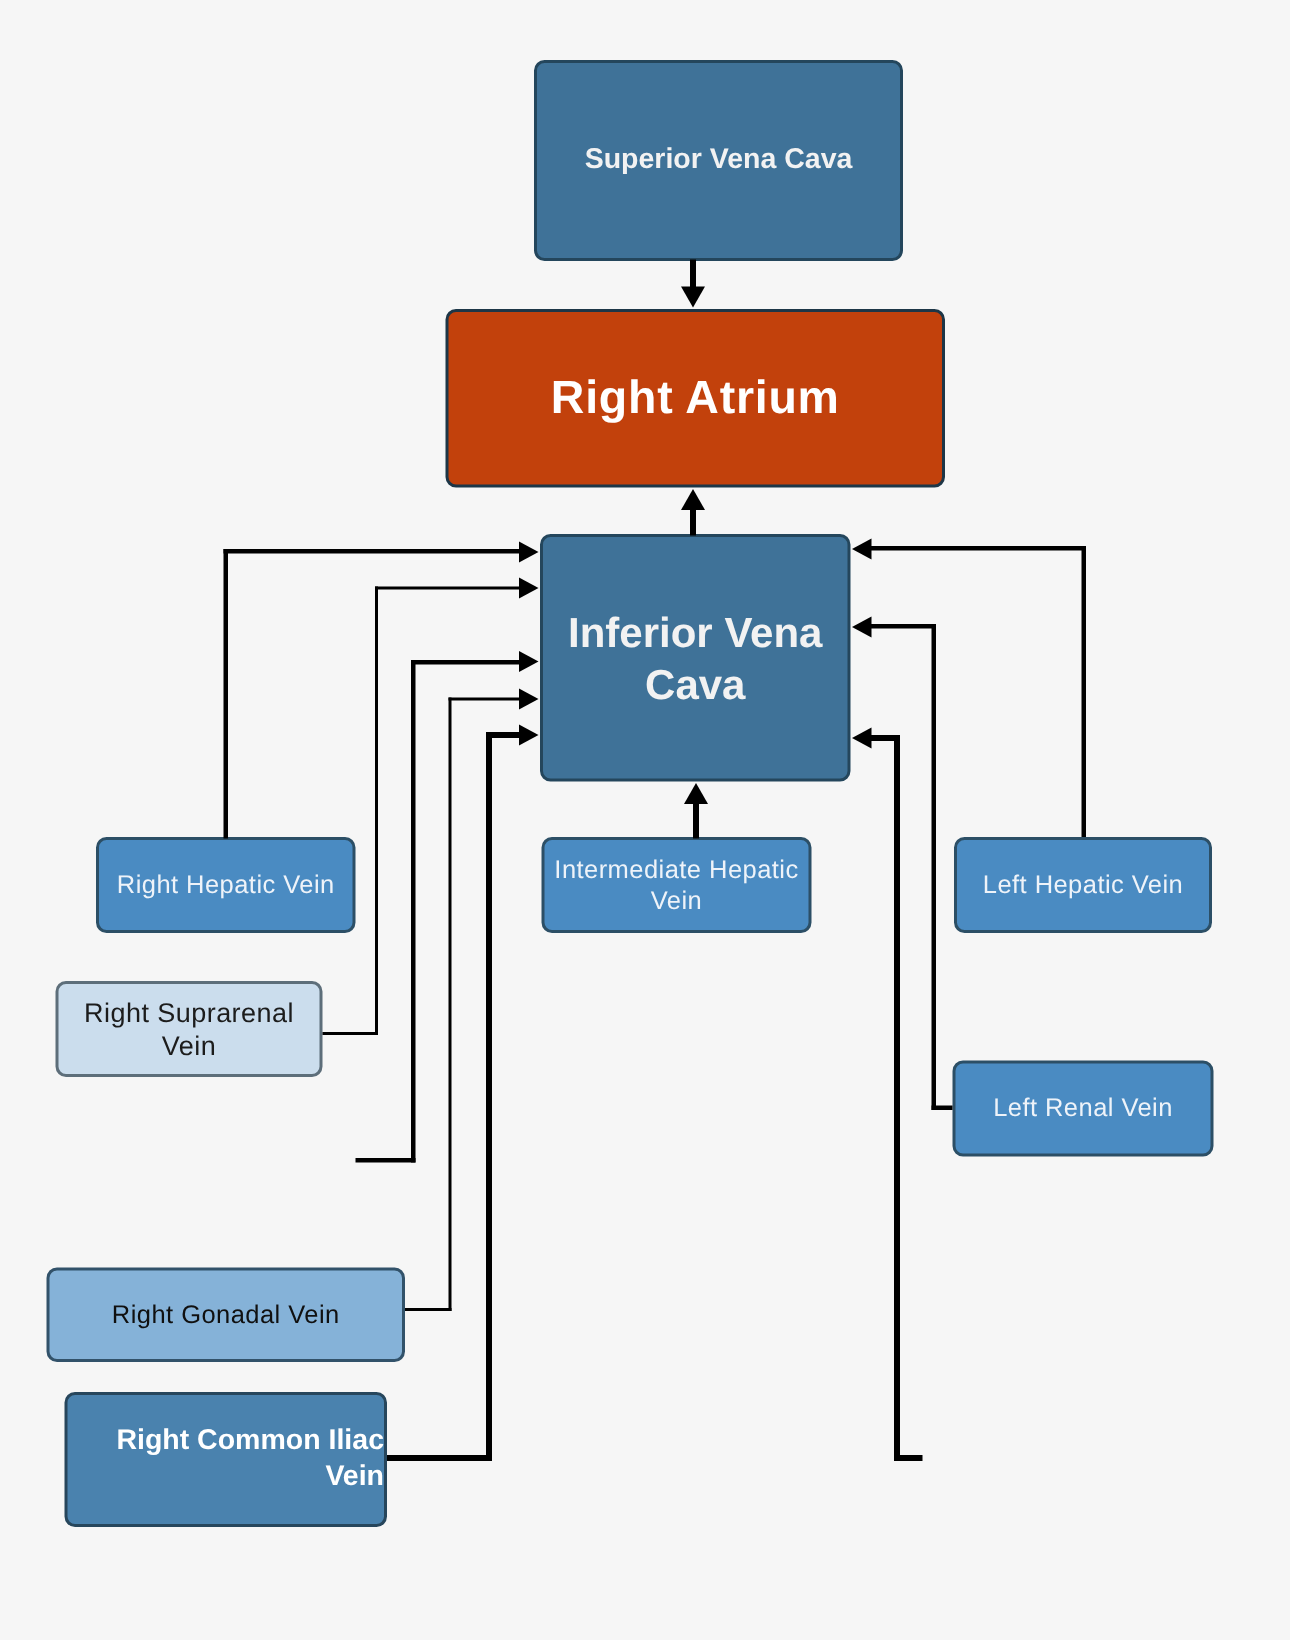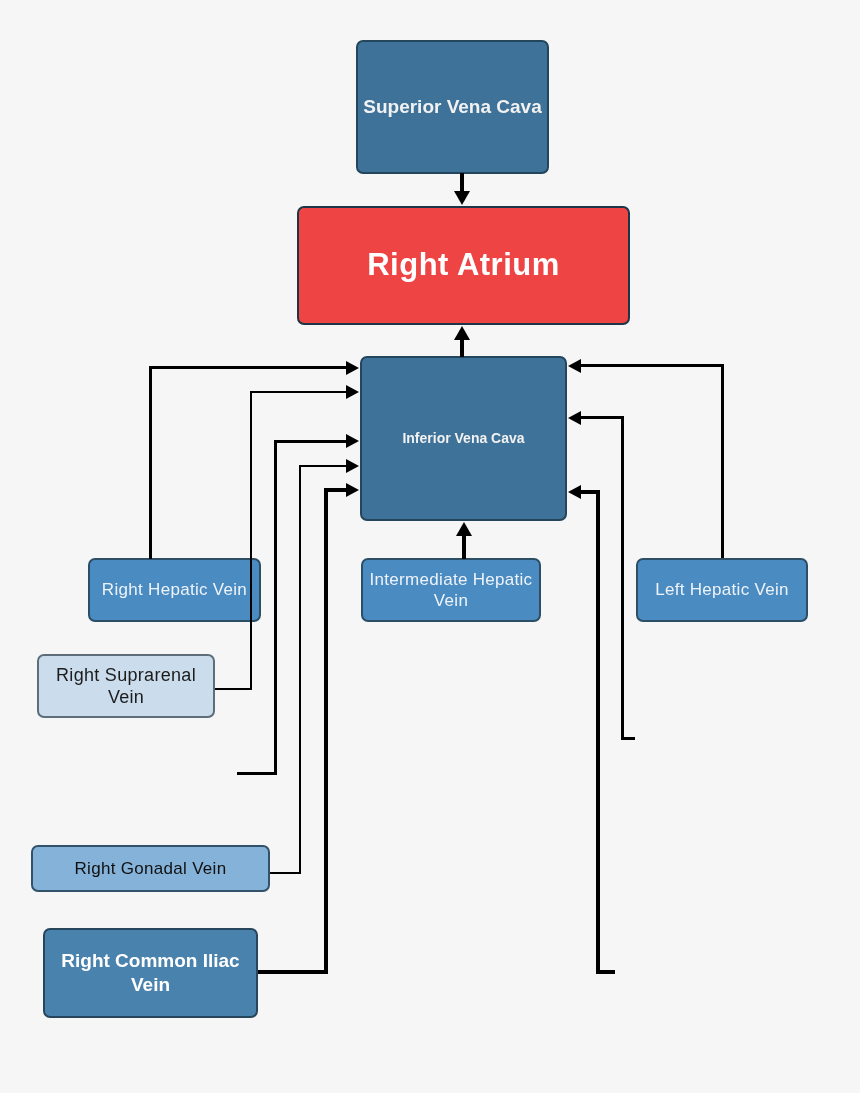--- a/index.html
+++ b/index.html
@@ -19,21 +19,21 @@
     display:flex;
     flex-direction:column;
     align-items:center;
     justify-content:center;
     text-align:center;
     border-radius:7px;
     line-height:1.25;
   }
   
   .fill-main   {background:#3f7298;border:2px solid #24465c;color:#f2f2f2;}
-  .fill-atrium {background:#ef4444;border:2px solid #1d3647;color:#ffffff;}
+  .fill-atrium {background:#c2410c;border:2px solid #1d3647;color:#ffffff;}
   .fill-vein   {background:#4a8bc2;border:2px solid #2c4f66;color:#eef3f9;}
   .fill-iliac  {background:#4a82ae;border:2px solid #27465c;color:#ffffff;}
   .fill-light  {background:#cbdded;border:2px solid #5d6e7a;color:#1c1c1c;}
   .fill-gonadal{background:#85b2d8;border:2px solid #32526a;color:#101010;}
 
   .t-bold-lg {font-weight:bold;font-size:19px;}
   .t-atrium  {font-weight:bold;font-size:31px;letter-spacing:0.5px;}
   .t-reg     {font-size:17px;letter-spacing:0.3px;}
   .t-iliac   {font-weight:bold;font-size:19px;}
 
@@ -44,55 +44,58 @@
   .ah-r{border-top:7px solid transparent;border-bottom:7px solid transparent;border-left:13px solid #000;}
   .ah-l{border-top:7px solid transparent;border-bottom:7px solid transparent;border-right:13px solid #000;}
   .ah-u{border-left:8px solid transparent;border-right:8px solid transparent;border-bottom:14px solid #000;}
   .ah-d{border-left:8px solid transparent;border-right:8px solid transparent;border-top:14px solid #000;}
 </style>
 </head>
 <body>
 
 <div id="stage">
 
-  <div class="node fill-main t-bold-lg" style="left:356px;top:40px;width:193px;height:134px;">
+  <div class="node fill-main t-bold-lg" style="left:356px;top:40px;width:246px;height:134px;">
     <span>Superior Vena Cava</span>
   </div>
 
   <div class="node fill-atrium t-atrium" style="left:297px;top:206px;width:333px;height:119px;">
     <span>Right Atrium</span>
   </div>
 
-  <div class="node fill-main t-bold-lg" style="left:360px;top:356px;width:207px;height:165px;font-size:14px;">
+  <div class="node fill-main t-bold-lg" style="left:360px;top:356px;width:207px;height:165px;font-size:28px;">
     <span>Inferior Vena Cava</span>
   </div>
 
-  <div class="node fill-vein t-reg" style="left:64px;top:558px;width:173px;height:64px;margin-left:24px;">
+  <div class="node fill-vein t-reg" style="left:64px;top:558px;width:173px;height:64px;">
     <span>Right Hepatic Vein</span>
   </div>
 
   <div class="node fill-vein t-reg" style="left:361px;top:558px;width:180px;height:64px;">
     <span>Intermediate Hepatic Vein</span>
   </div>
 
   <div class="node fill-vein t-reg" style="left:636px;top:558px;width:172px;height:64px;">
     <span>Left Hepatic Vein</span>
   </div>
 
   <div class="node fill-light t-reg" style="left:37px;top:654px;width:178px;height:64px;font-size:18px;">
     <span>Right Suprarenal Vein</span>
   </div>
 
 
+  <div class="node fill-vein t-reg" style="left:635px;top:707px;width:174px;height:64px;">
+    <span>Left Renal Vein</span>
+  </div>
 
-  <div class="node fill-gonadal t-reg" style="left:31px;top:845px;width:239px;height:47px;">
+  <div class="node fill-gonadal t-reg" style="left:31px;top:845px;width:239px;height:63px;">
     <span>Right Gonadal Vein</span>
   </div>
 
-  <div class="node fill-iliac t-iliac" style="left:43px;top:928px;width:215px;height:90px;">
+  <div class="node fill-iliac t-iliac" style="left:43px;top:928px;width:215px;height:90px;text-align:right;">
     <span>Right Common Iliac Vein</span>
   </div>
 
 
   <div class="l" style="left:460px;top:173px;width:4px;height:20px;"></div>
   <div class="ah ah-d" style="left:454px;top:191px;"></div>
 
   <div class="l" style="left:460px;top:340px;width:4px;height:17px;"></div>
   <div class="ah ah-u" style="left:454px;top:326px;"></div>
 

